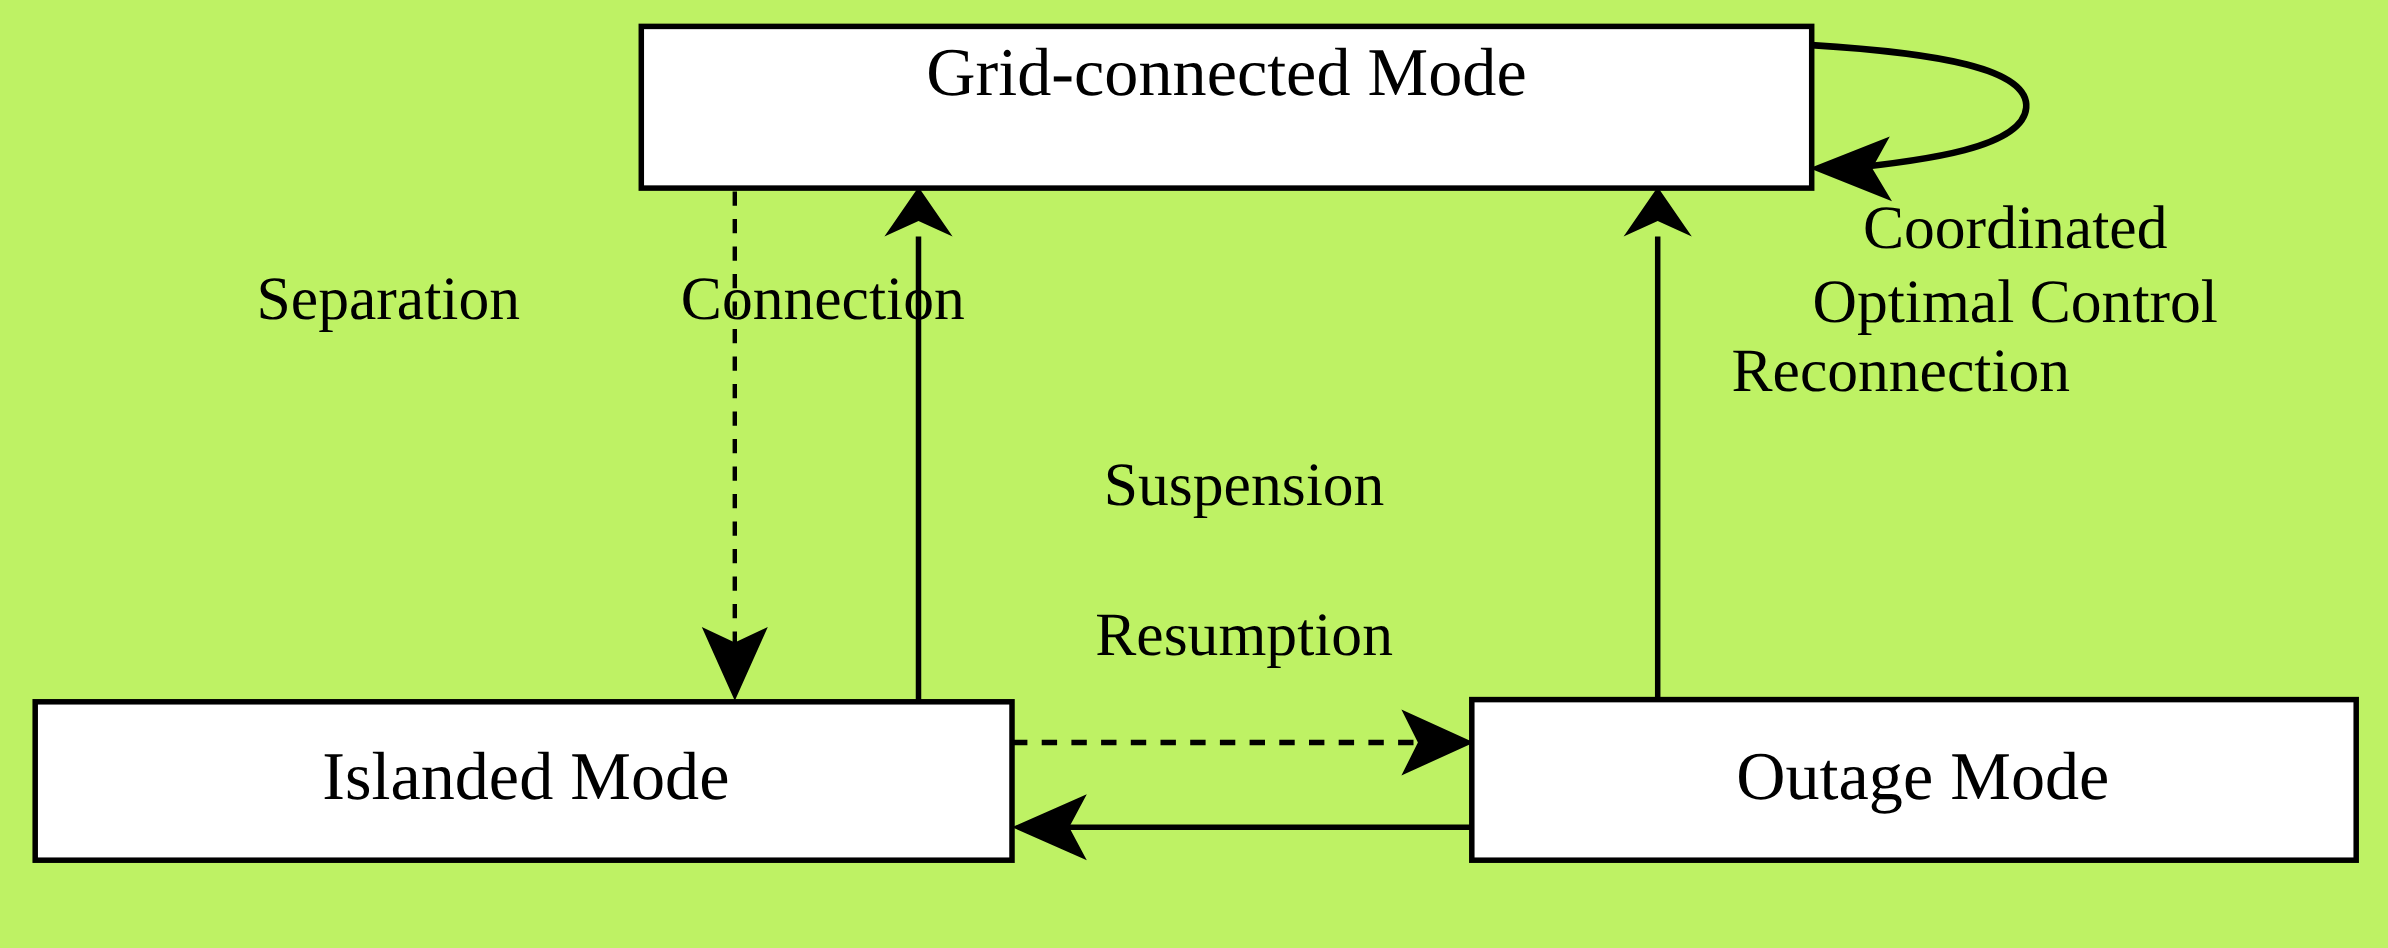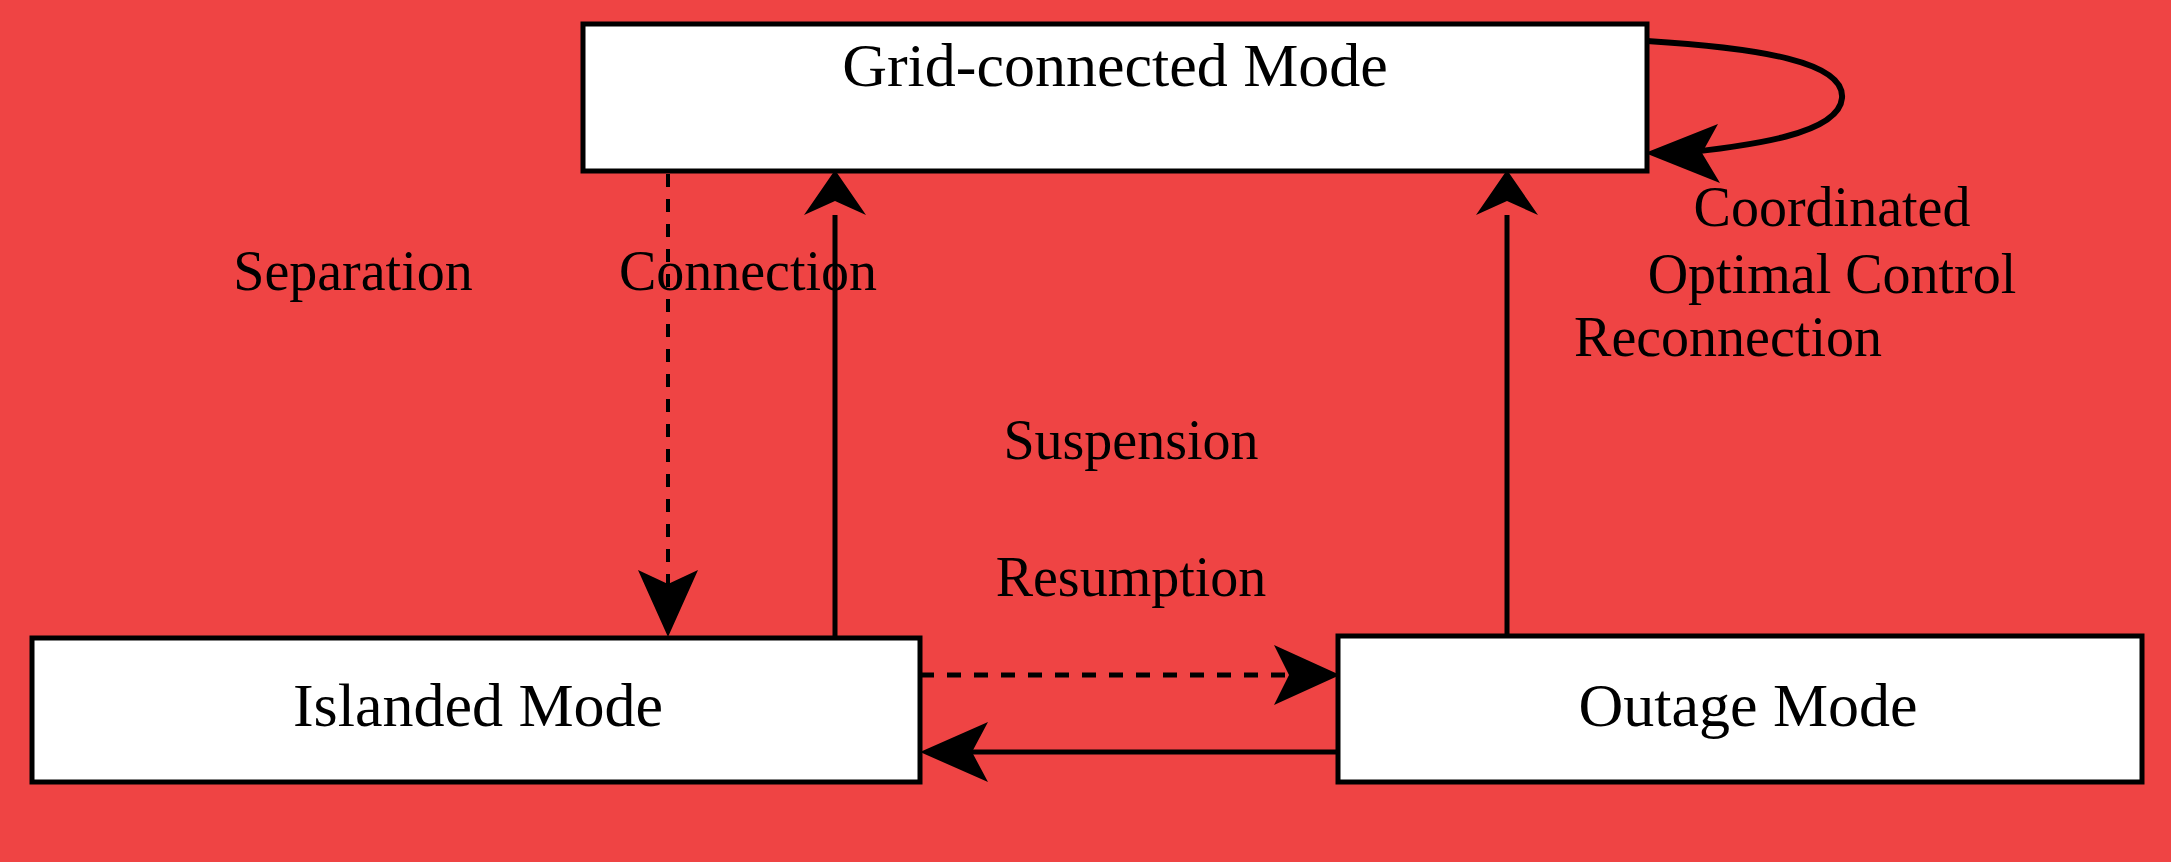--- a/index.html
+++ b/index.html
@@ -11,21 +11,21 @@
   body {
     width: 2171px;
     height: 862px;
     overflow: hidden;
     font-family: "Liberation Serif", "DejaVu Serif", serif;
   }
   #diagram-root {
     position: relative;
     width: 2171px;
     height: 862px;
-    background: #ef4444;
+    background: #bef264;
   }
   svg.diagram-canvas {
     position: absolute;
     top: 0;
     left: 0;
     width: 2171px;
     height: 862px;
     display: block;
   }
   .node-box {

